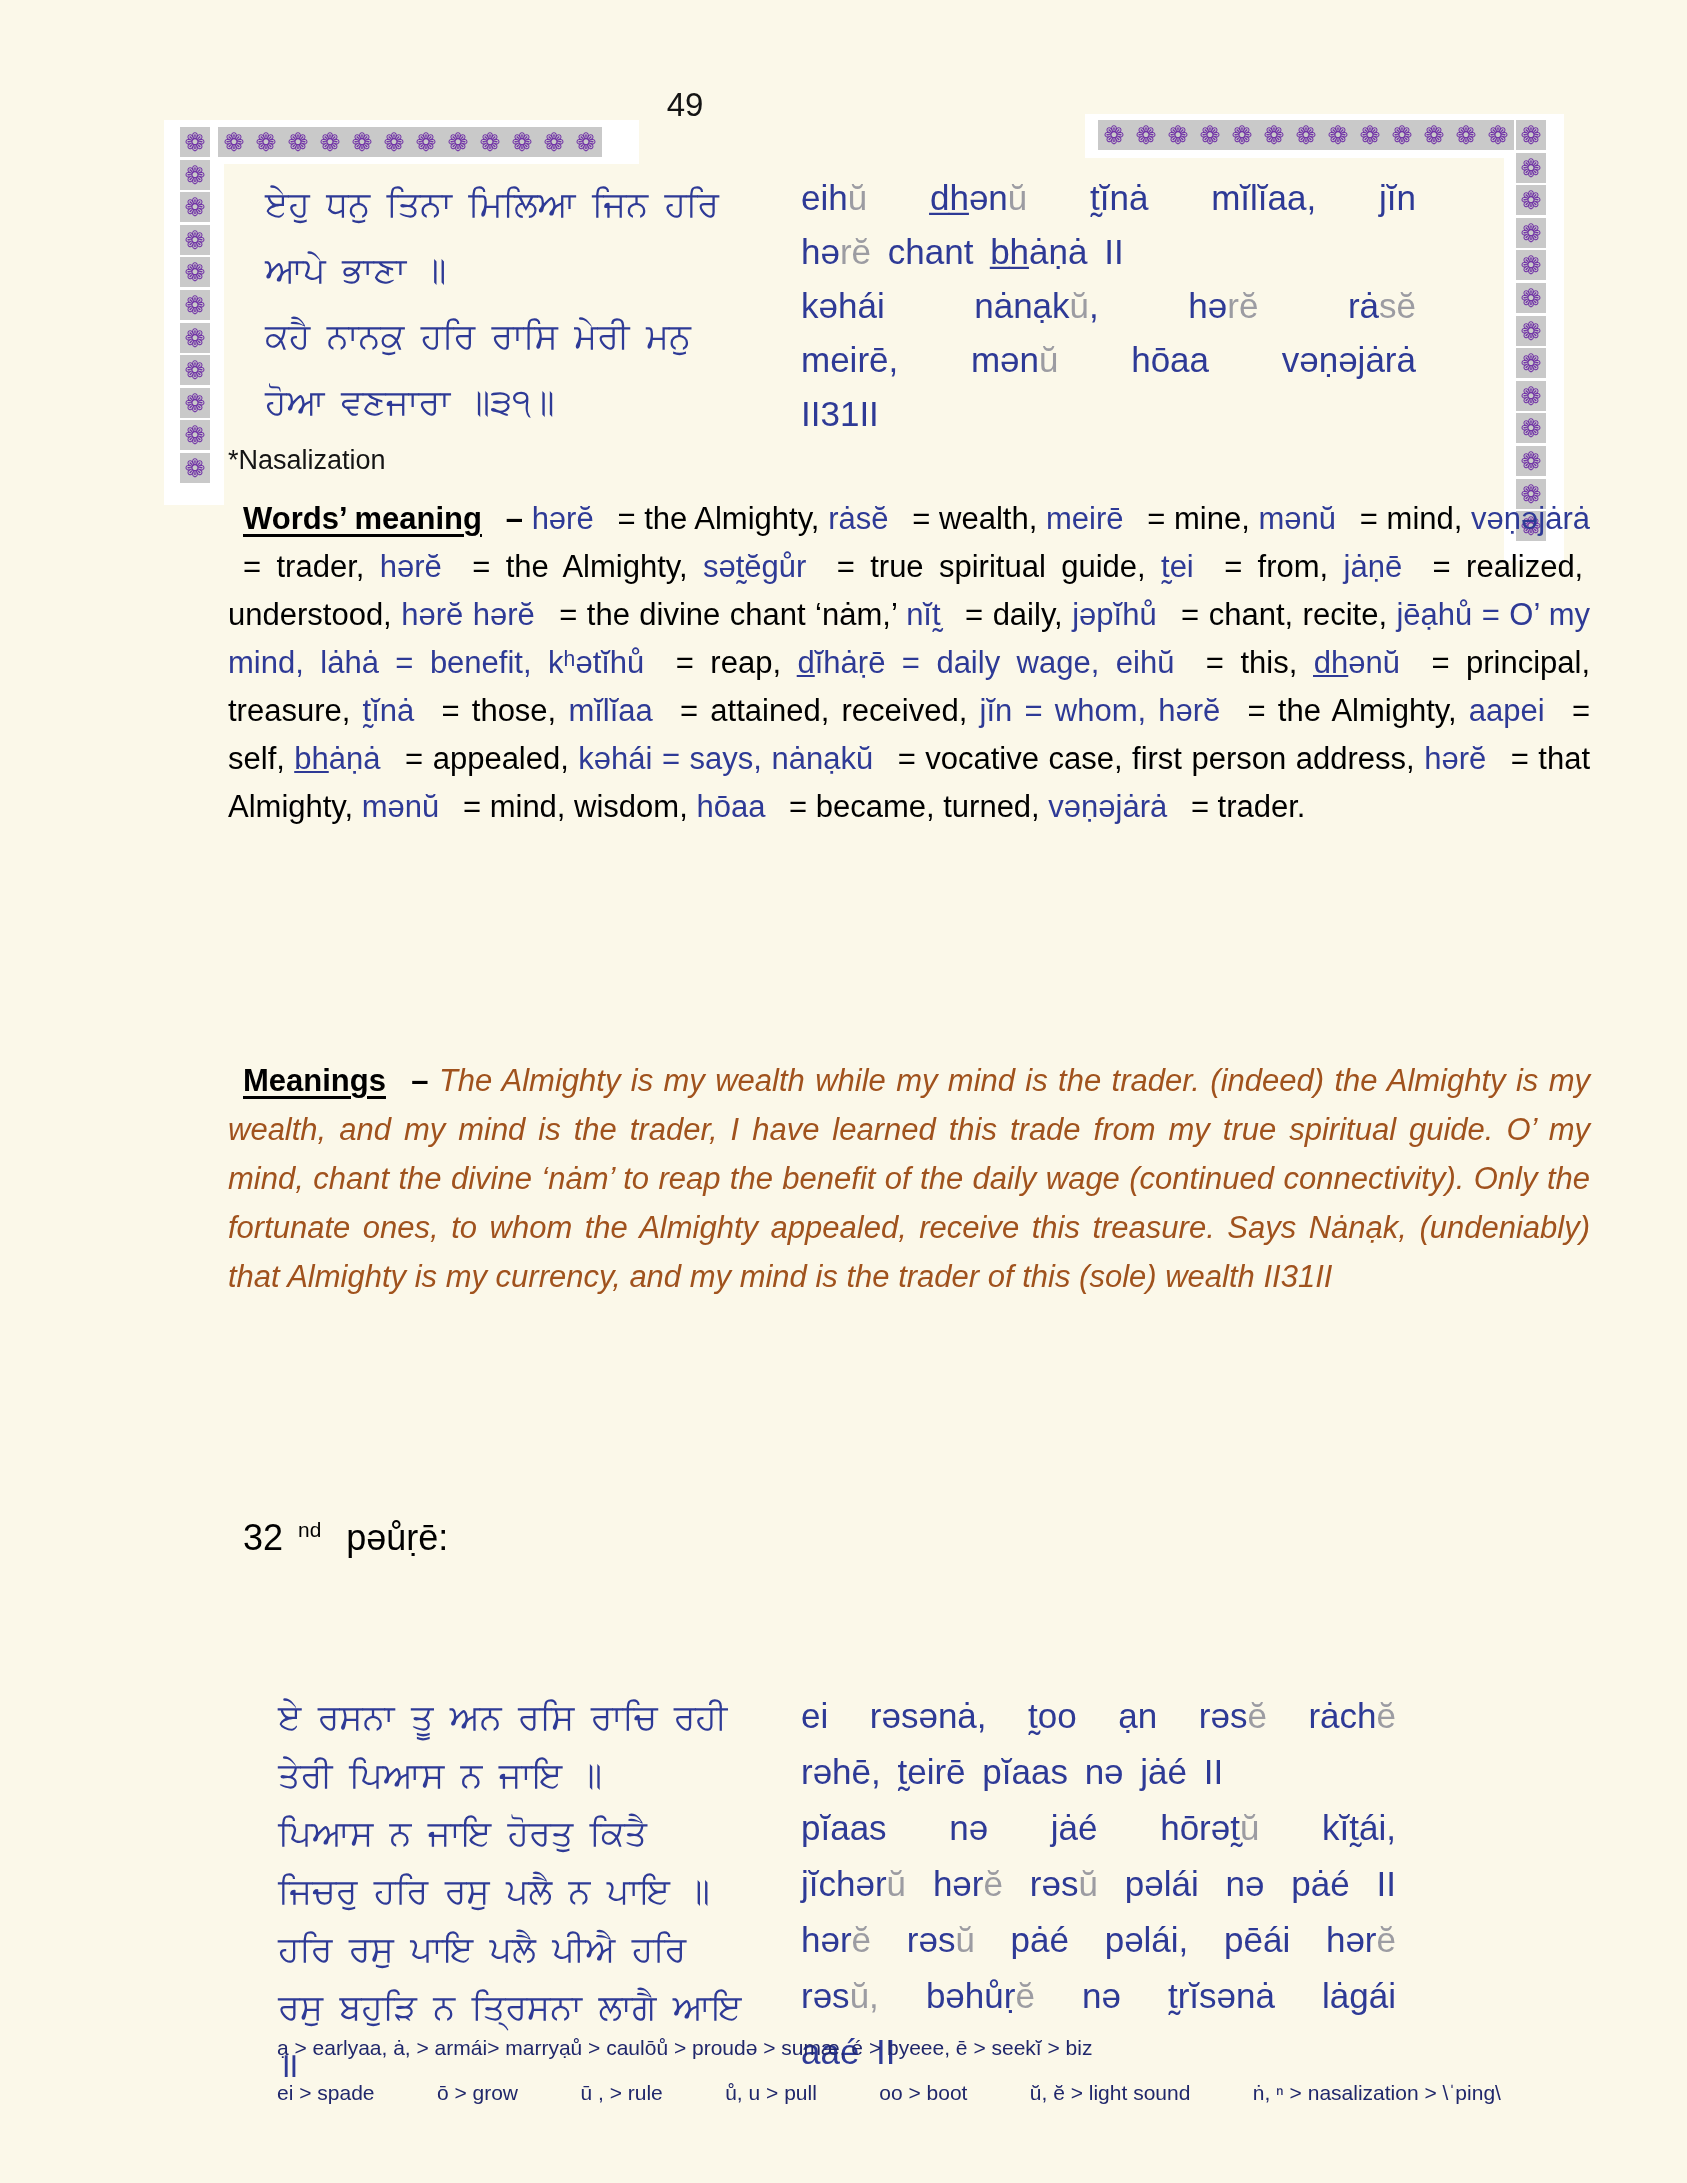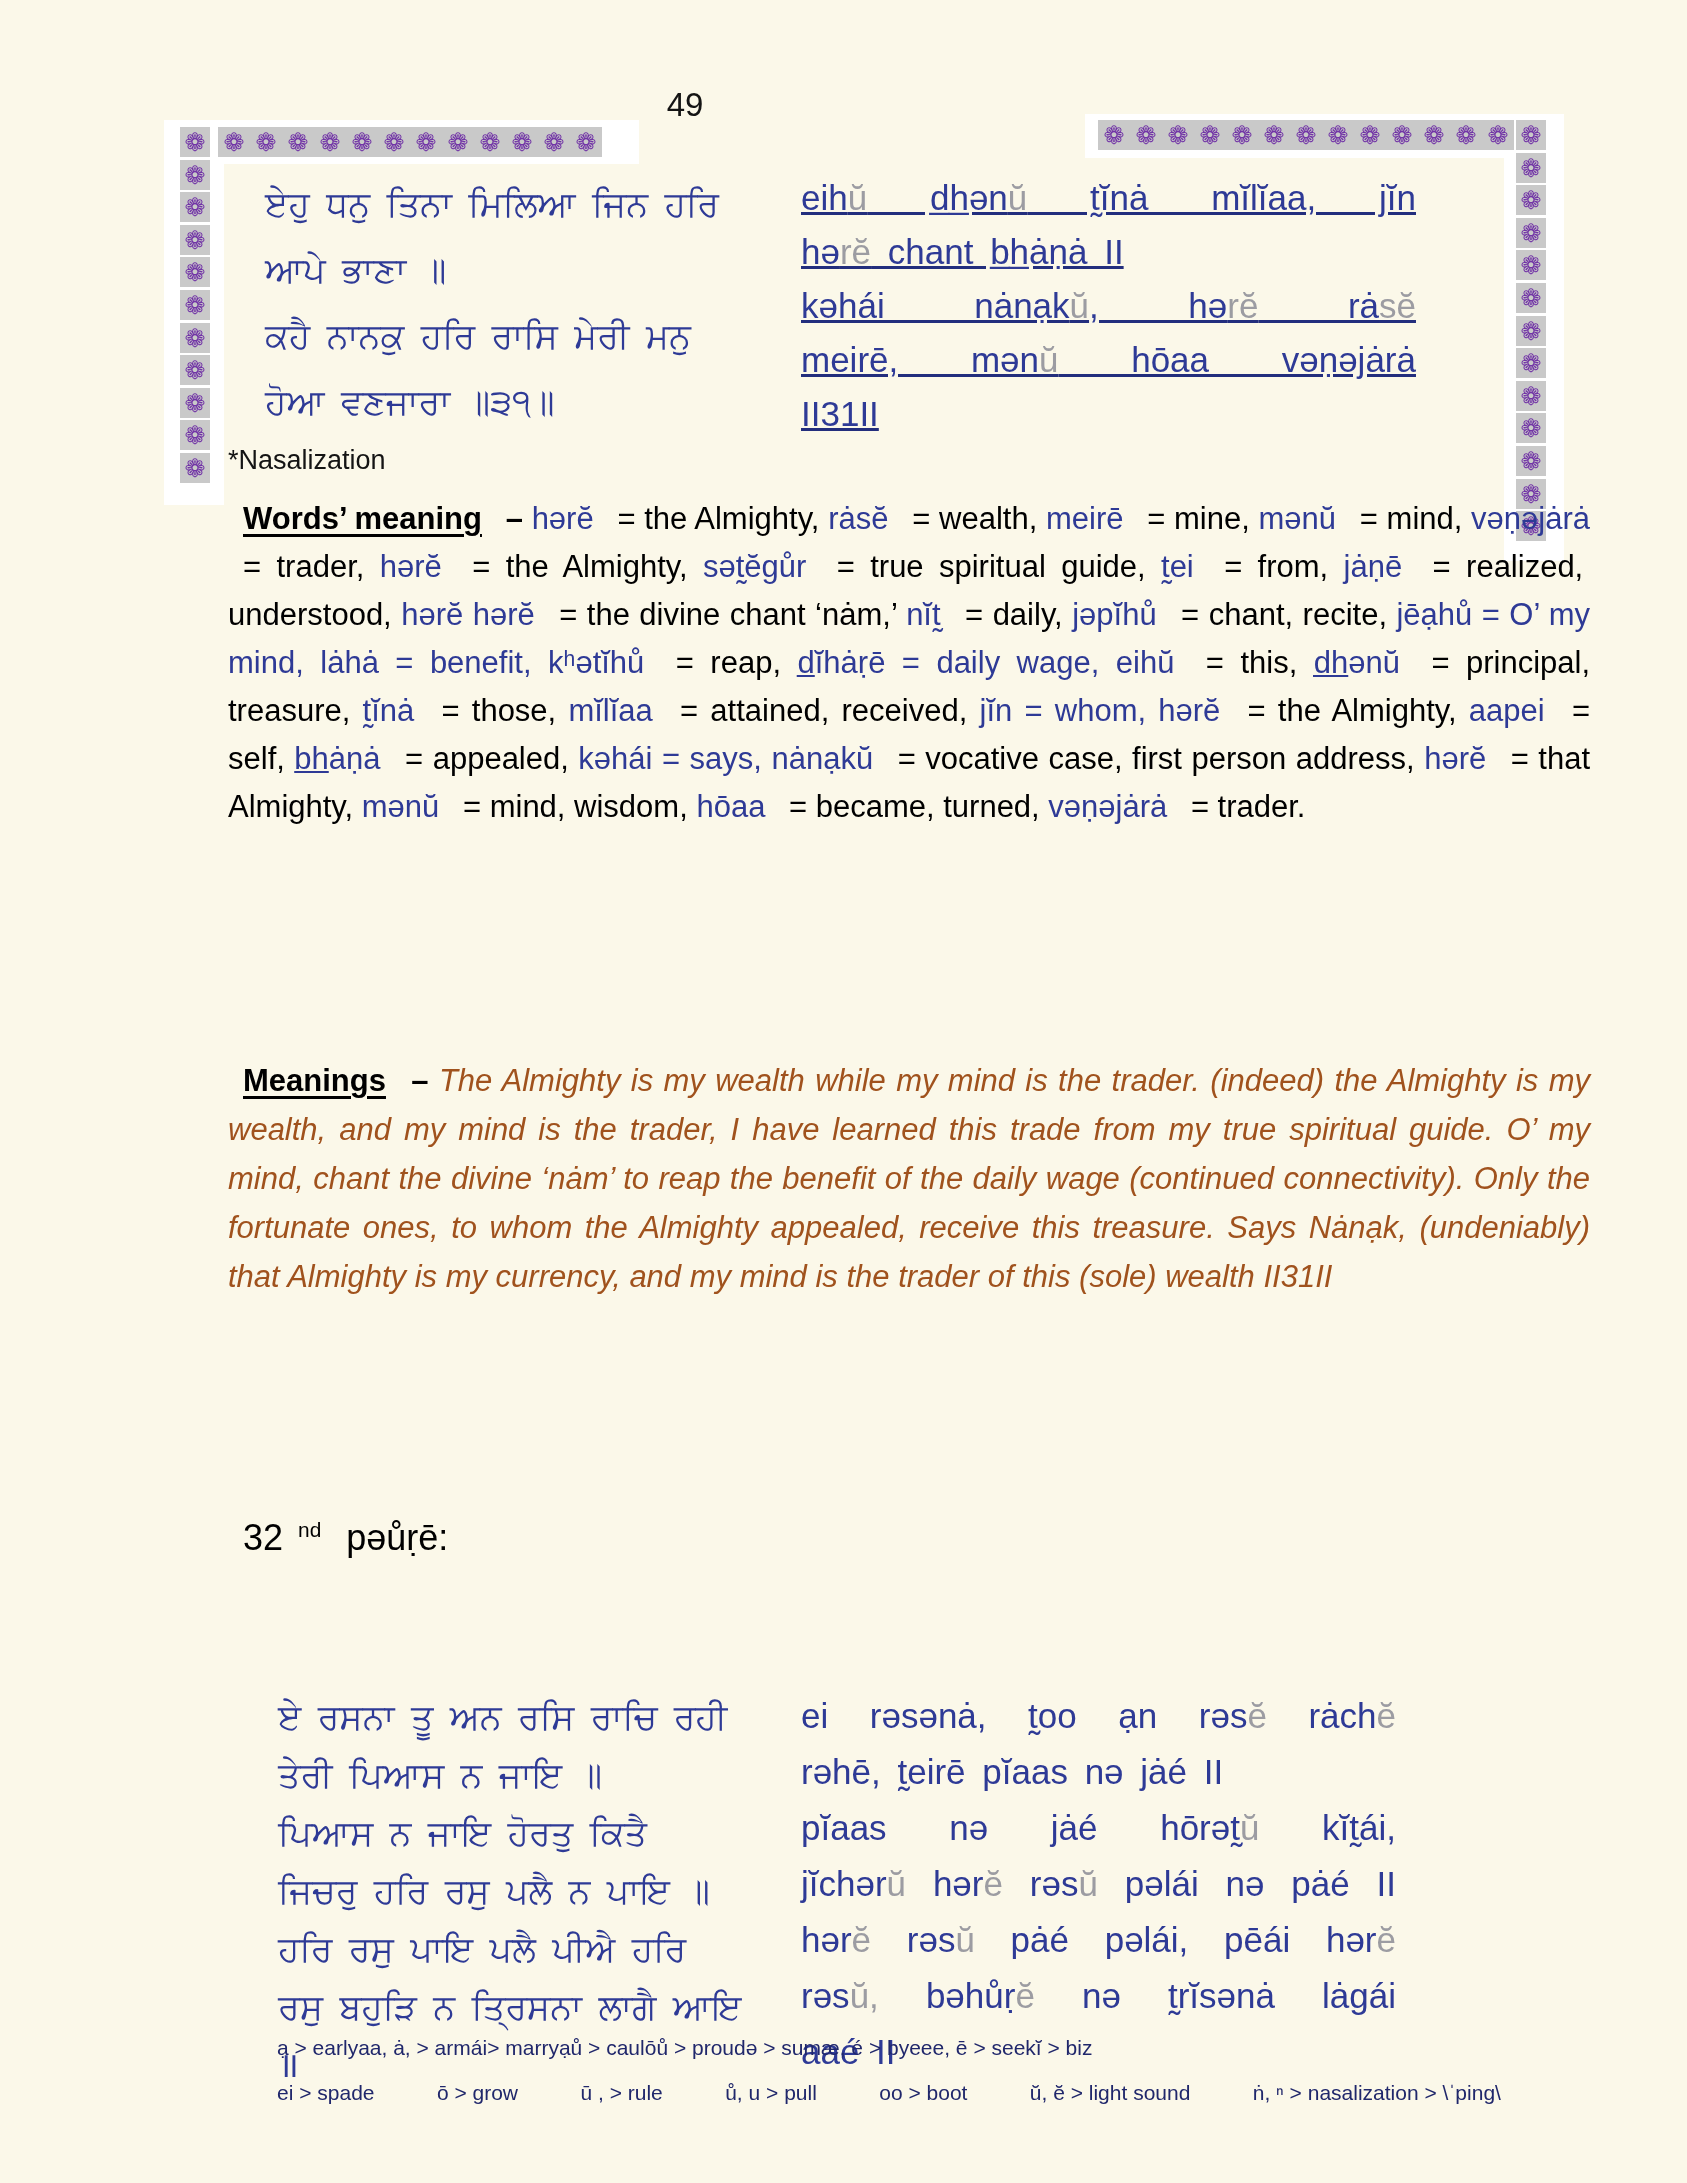--- a/index.html
+++ b/index.html
@@ -31,21 +31,21 @@
   .verse{position:absolute;display:grid;}
   #verse1{top:171px;left:265px;grid-template-columns:496px 615px;column-gap:40px;}
   #verse2{top:1688px;left:278px;grid-template-columns:483px 40px 595px;}
   #verse2 .guru{grid-column:1;} #verse2 .translit{grid-column:3;}
 
   .guru .vline{font-family:"DejaVu Sans","Liberation Sans",sans-serif;
                font-size:35px;color:#232E7D;word-spacing:0.15em;}
   #verse1 .guru .vline{line-height:66px;}
   #verse2 .guru .vline{line-height:58px;}
   .translit .vline{font-size:35px;color:#232E7D;word-spacing:0.2em;}
-  #verse1 .translit .vline{line-height:54px;text-decoration:underline;}
+  #verse1 .translit .vline{line-height:54px;}
   #verse2 .translit .vline{line-height:56px;}
   .vline.just{text-align:justify;text-align-last:justify;}
 
   .nasal{position:absolute;top:445px;left:228px;font-size:27px;color:#141414;}
 
   .flowpara{position:absolute;left:228px;width:1362px;font-size:31px;
             line-height:48px;text-align:justify;}
   #words{top:495px;}
   #meanings{top:1056px;line-height:49px;}
 

